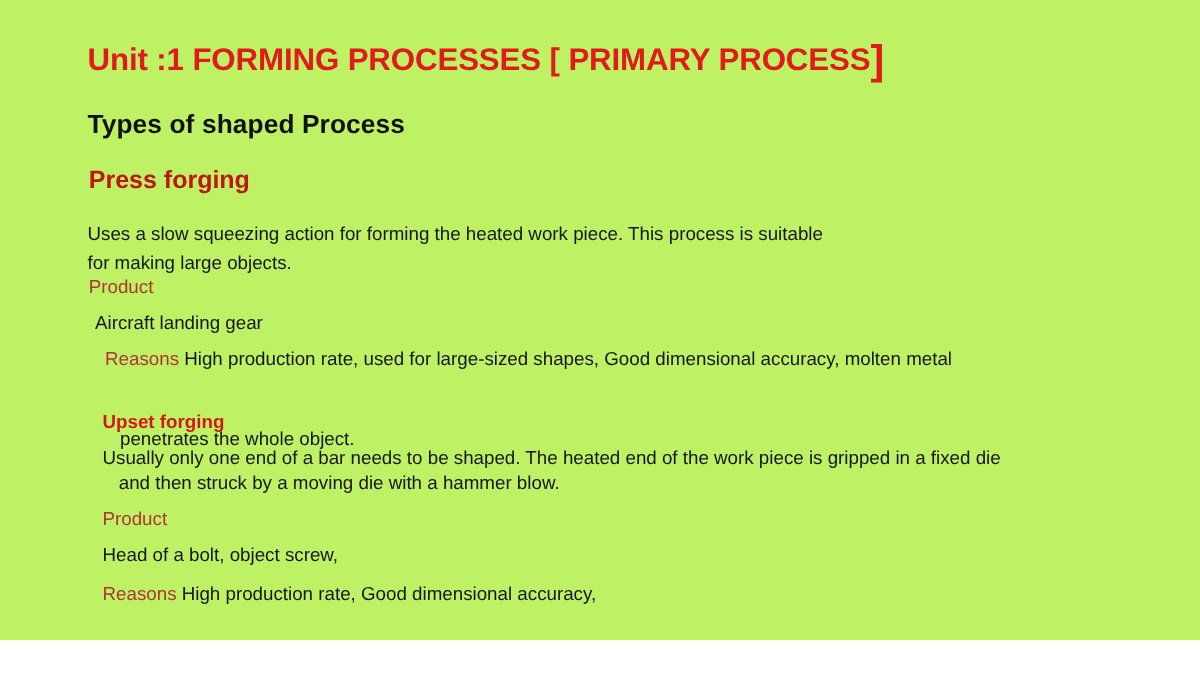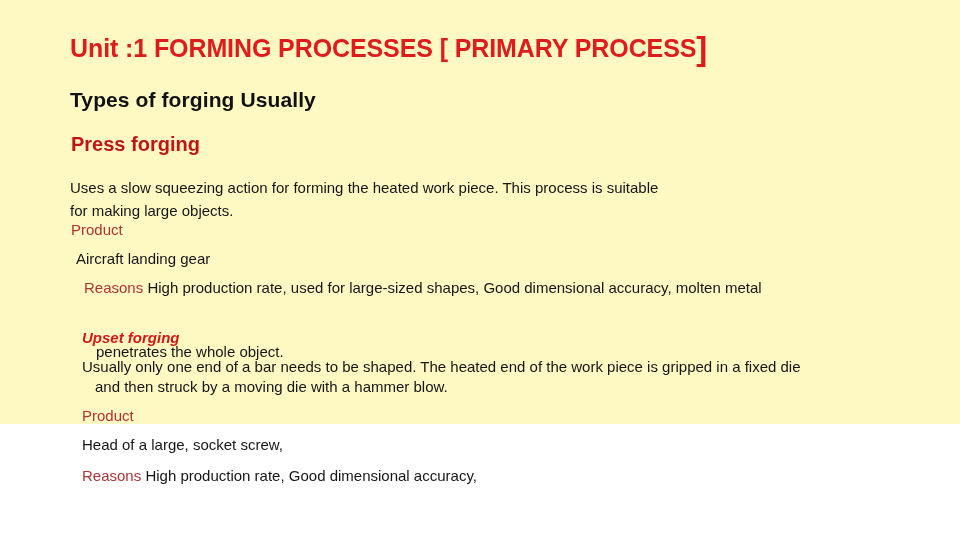--- a/index.html
+++ b/index.html
@@ -11,22 +11,22 @@
     width: 960px;
     height: 540px;
     overflow: hidden;
     font-family: "Liberation Sans", sans-serif;
     -webkit-font-smoothing: antialiased;
   }
 
   .slide {
     position: relative;
     width: 960px;
-    height: 424px;
-    background: #fef9c3;
+    height: 512px;
+    background: #bef264;
   }
 
   
   .slide-title {
     position: absolute;
     left: 70px;
     top: 35px;
     width: 840px;
     font-size: 25px;
     font-weight: bold;
@@ -74,21 +74,20 @@
   .subhead.press {
     left: 71px;
     top: 45px;
     color: #C01515;
   }
   .subhead.upset {
     left: 82px;
     top: 241px;
     font-size: 15px;
     color: #D21818;
-    font-style: italic;
   }
   .product-1 {
     left: 71px;
     top: 133px;
     font-size: 15px;
     color: #AE3535;
   }
   .product-2 {
     left: 82px;
     top: 319px;
@@ -142,21 +141,21 @@
 <body>
 
 <div class="slide">
 
   <div class="slide-title">
     <span>Unit :1 FORMING  PROCESSES [ PRIMARY PROCESS</span><span class="bracket-close">]</span>
   </div>
 
   <div class="body-area">
 
-    <div class="line heading-1">Types of  forging Usually</div>
+    <div class="line heading-1">Types of  shaped Process</div>
 
     <div class="line subhead press">Press forging</div>
 
     <div class="line body-text p-uses-1">Uses a slow squeezing action for forming the heated work piece. This process is suitable</div>
 
     <div class="line body-text p-uses-2">for making large objects.</div>
 
     <div class="line product-1">Product</div>
 
     <div class="line body-text p-aircraft">Aircraft landing gear</div>
@@ -168,20 +167,20 @@
     <div class="line body-text p-reasons-2">penetrates the whole object.</div>
 
     <div class="line subhead upset">Upset forging</div>
 
     <div class="line body-text p-upset-1">Usually only one end of a bar needs to be shaped. The heated end of the work piece is gripped in a fixed die</div>
 
     <div class="line body-text p-upset-2">and then struck by a moving die with a hammer blow.</div>
 
     <div class="line product-2">Product</div>
 
-    <div class="line body-text p-head">Head of a large, socket screw,</div>
+    <div class="line body-text p-head">Head of a bolt, object screw,</div>
 
     <div class="line p-reasons-3">
       <span class="lbl" style="font-size:15px;">Reasons</span><span class="txt" style="font-size:15px;">&nbsp;</span><span class="txt" style="font-size:15px;">High production rate,  Good dimensional accuracy,</span>
     </div>
 
   </div>
 </div>
 
 </body></html>

